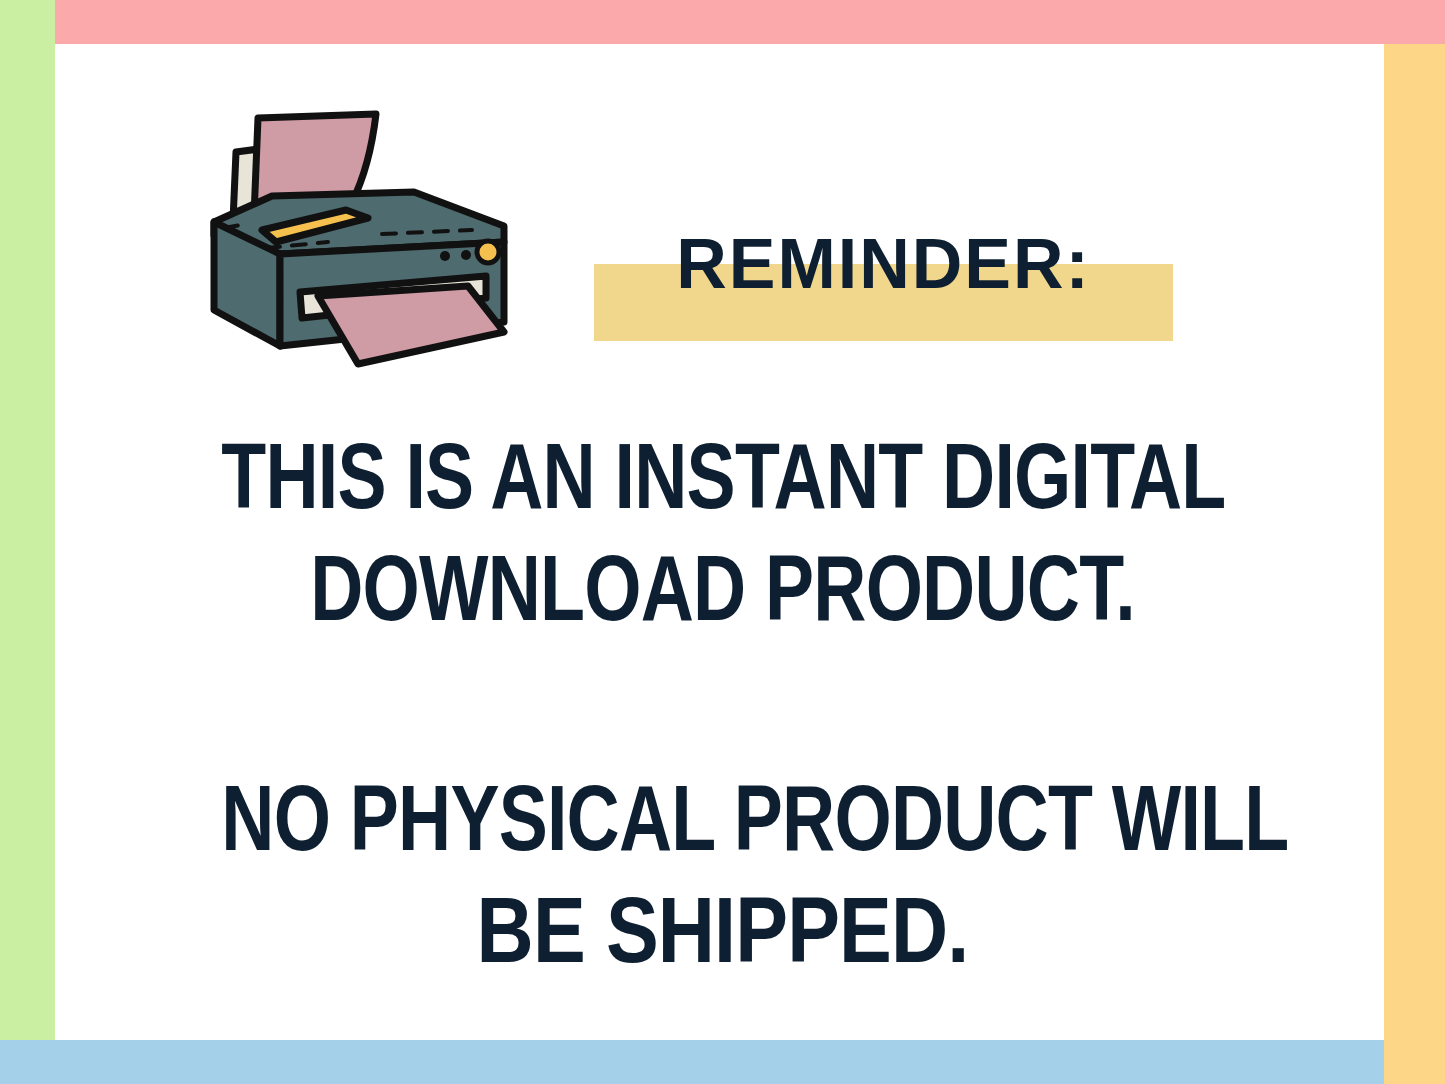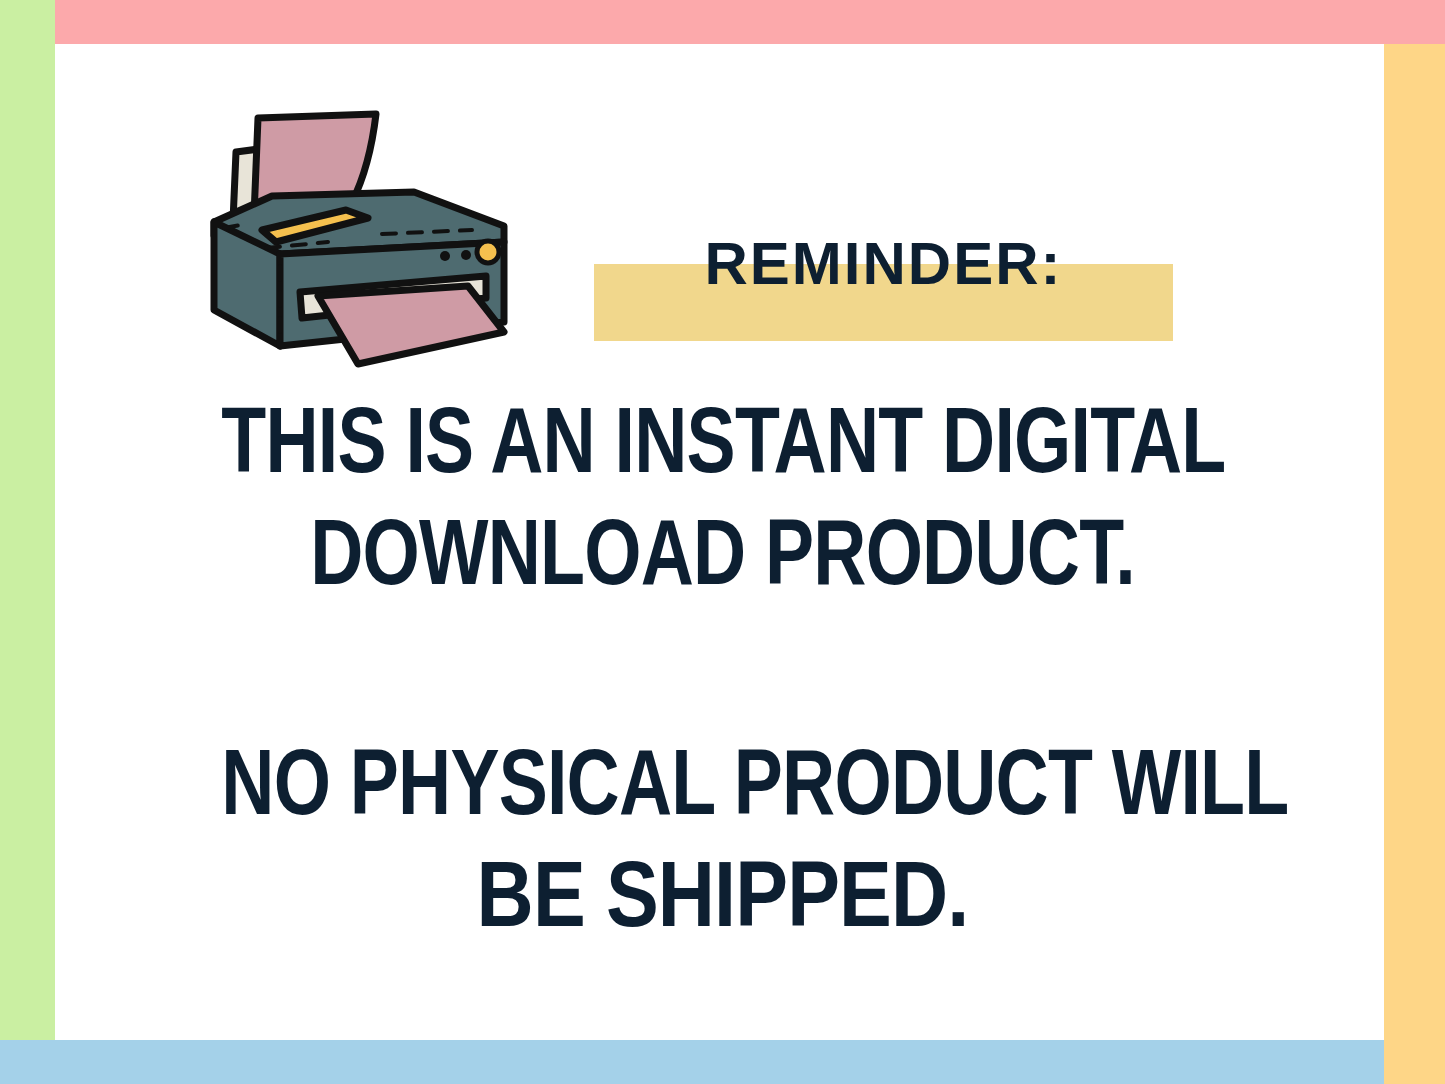--- a/index.html
+++ b/index.html
@@ -83,32 +83,32 @@
     background: #f1d78c;
   }
   #title-text {
     position: absolute;
     left: 0;
     top: 0;
     width: 579px;
     text-align: center;
     font-family: "Liberation Sans", sans-serif;
     font-weight: bold;
-    font-size: 60px;
+    font-size: 70px;
     line-height: 96px;
     letter-spacing: 2px;
     color: #0d1f31;
     white-space: nowrap;
   }
 
   
   #body-copy {
     position: absolute;
     left: 96px;
-    top: 384px;
+    top: 420px;
     width: 1253px;
     text-align: center;
   }
   .copy-line {
     color: #0d1f31;
     font-family: "Liberation Sans", sans-serif;
     font-weight: bold;
     font-size: 92px;
     line-height: 112px;
     letter-spacing: -1px;

